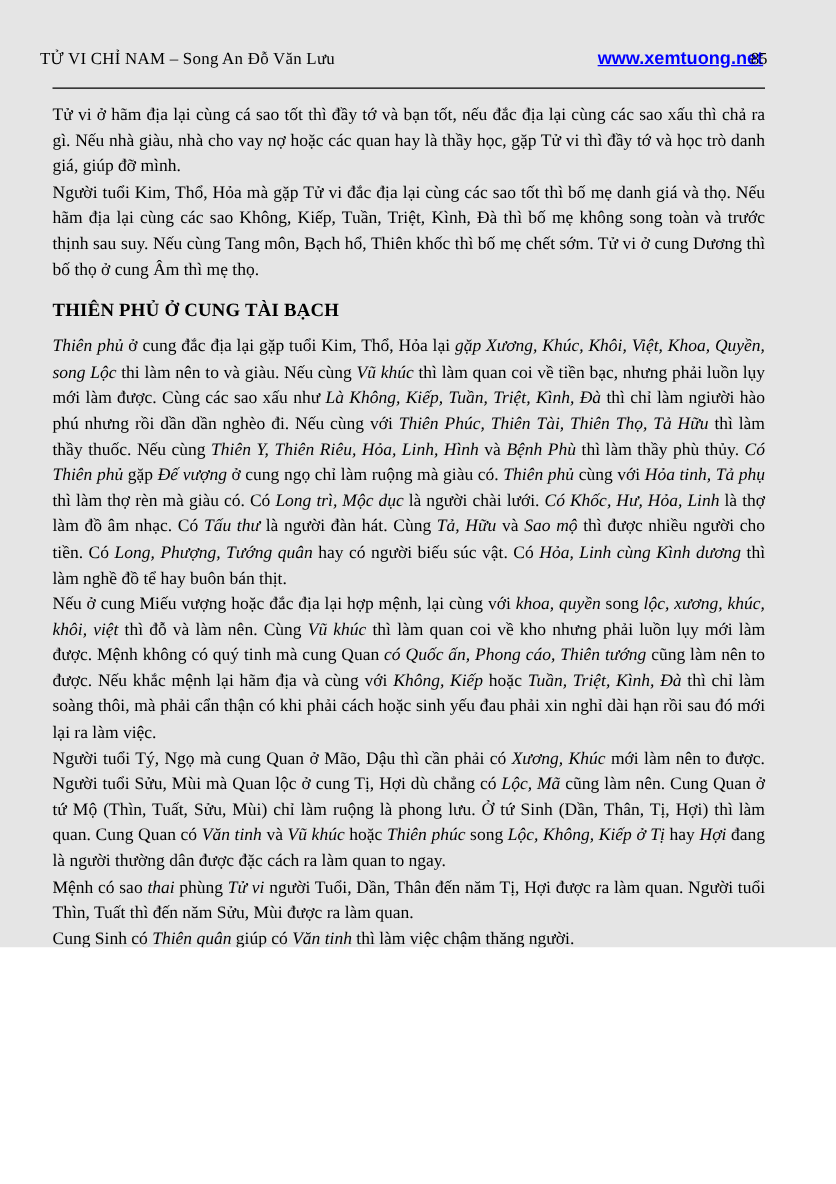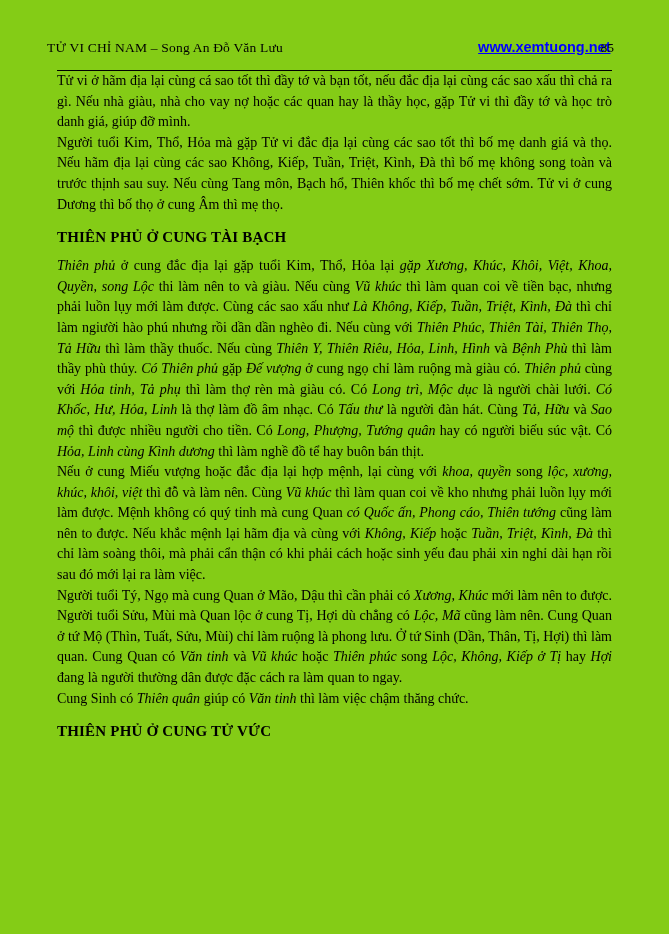--- a/index.html
+++ b/index.html
@@ -3,25 +3,25 @@
 <meta charset="utf-8">
 <style>
   html, body {
     margin: 0;
     padding: 0;
     background: #ffffff;
   }
   .page {
     position: relative;
     width: 669px;
-    height: 934px;
+    height: 758px;
     box-sizing: border-box;
-    background: #84cc16;
+    background: #e5e5e5;
     color: #000000;
-    padding: 38px 57px 20px 57px;
+    padding: 38px 57px 20px 42px;
     font-family: "Liberation Serif", "DejaVu Serif", serif;
     overflow: hidden;
   }
   .page-header {
     display: flex;
     justify-content: space-between;
     align-items: baseline;
     margin-left: -10px;
     margin-right: -2px;
     margin-bottom: 14px;
@@ -59,36 +59,37 @@
     font-weight: bold;
     margin: 13px 0 10px 0;
     letter-spacing: 0.2px;
   }
   .body-para {
     font-size: 14px;
     line-height: 20.6px;
     text-align: justify;
     margin: 0;
   }
-  .body-para:first-of-type { margin-top: 0; }
+  .body-para:first-of-type { margin-top: 12px; }
 </style>
 </head>
 <body>
 
 <div class="page">
   <div class="page-header">
     <span class="header-title">TỬ VI CHỈ NAM – Song An Đỗ Văn Lưu</span>
     <span class="header-right">
       <a class="header-url" style="color: rgb(0, 0, 255);">www.xemtuong.net</a><span class="page-number">85</span>
     </span>
   </div>
   <hr class="header-rule">
   <main id="body-container">
       <p class="body-para"><span>Tử vi ở hãm địa lại cùng cá sao tốt thì đầy tớ và bạn tốt, nếu đắc địa lại cùng các sao xấu thì chả ra gì. Nếu nhà giàu, nhà cho vay nợ hoặc các quan hay là thầy học, gặp Tử vi thì đầy tớ và học trò danh giá, giúp đỡ mình.</span></p>
       <p class="body-para"><span>Người tuổi Kim, Thổ, Hỏa mà gặp Tử vi đắc địa lại cùng các sao tốt thì bố mẹ danh giá và thọ. Nếu hãm địa lại cùng các sao Không, Kiếp, Tuần, Triệt, Kình, Đà thì bố mẹ không song toàn và trước thịnh sau suy. Nếu cùng Tang môn, Bạch hổ, Thiên khốc thì bố mẹ chết sớm. Tử vi ở cung Dương thì bố thọ ở cung Âm thì mẹ thọ.</span></p>
       <h2 class="section-heading">THIÊN PHỦ Ở CUNG TÀI BẠCH</h2>
       <p class="body-para"><i>Thiên phủ</i><span> ở cung đắc địa lại gặp tuổi Kim, Thổ, Hỏa lại </span><i>gặp Xương, Khúc, Khôi, Việt, Khoa, Quyền, song Lộc</i><span> thi làm nên to và giàu. Nếu cùng </span><i>Vũ khúc</i><span> thì làm quan coi về tiền bạc, nhưng phải luồn lụy mới làm được. Cùng các sao xấu như </span><i>Là Không, Kiếp, Tuần, Triệt, Kình, Đà</i><span> thì chỉ làm ngiười hào phú nhưng rồi dần dần nghèo đi. Nếu cùng với </span><i>Thiên Phúc, Thiên Tài, Thiên Thọ, Tả Hữu</i><span> thì làm thầy thuốc. Nếu cùng </span><i>Thiên Y, Thiên Riêu, Hỏa, Linh, Hình</i><span> và </span><i>Bệnh Phù</i><span> thì làm thầy phù thủy. </span><i>Có Thiên phủ</i><span> gặp </span><i>Đế vượng</i><span> ở cung ngọ chỉ làm ruộng mà giàu có. </span><i>Thiên phủ</i><span> cùng với </span><i>Hỏa tinh, Tả phụ</i><span> thì làm thợ rèn mà giàu có. Có </span><i>Long trì, Mộc dục</i><span> là người chài lưới. </span><i>Có Khốc, Hư, Hỏa, Linh</i><span> là thợ làm đồ âm nhạc. Có </span><i>Tấu thư</i><span> là người đàn hát. Cùng </span><i>Tả, Hữu</i><span> và </span><i>Sao mộ</i><span> thì được nhiều người cho tiền. Có </span><i>Long, Phượng, Tướng quân</i><span> hay có người biếu súc vật. Có </span><i>Hỏa, Linh cùng Kình dương</i><span> thì làm nghề đồ tể hay buôn bán thịt.</span></p>
       <p class="body-para"><span>Nếu ở cung Miếu vượng hoặc đắc địa lại hợp mệnh, lại cùng với </span><i>khoa, quyền</i><span> song </span><i>lộc, xương, khúc, khôi, việt</i><span> thì đỗ và làm nên. Cùng </span><i>Vũ khúc</i><span> thì làm quan coi về kho nhưng phải luồn lụy mới làm được. Mệnh không có quý tinh mà cung Quan </span><i>có Quốc ấn, Phong cáo, Thiên tướng</i><span> cũng làm nên to được. Nếu khắc mệnh lại hãm địa và cùng với </span><i>Không, Kiếp</i><span> hoặc </span><i>Tuần, Triệt, Kình, Đà</i><span> thì chỉ làm soàng thôi, mà phải cẩn thận có khi phải cách hoặc sinh yếu đau phải xin nghỉ dài hạn rồi sau đó mới lại ra làm việc.</span></p>
       <p class="body-para"><span>Người tuổi Tý, Ngọ mà cung Quan ở Mão, Dậu thì cần phải có </span><i>Xương, Khúc</i><span> mới làm nên to được. Người tuổi Sửu, Mùi mà Quan lộc ở cung Tị, Hợi dù chẳng có </span><i>Lộc, Mã</i><span> cũng làm nên. Cung Quan ở tứ Mộ (Thìn, Tuất, Sửu, Mùi) chỉ làm ruộng là phong lưu. Ở tứ Sinh (Dần, Thân, Tị, Hợi) thì làm quan. Cung Quan có </span><i>Văn tinh</i><span> và </span><i>Vũ khúc</i><span> hoặc </span><i>Thiên phúc</i><span> song </span><i>Lộc, Không, Kiếp ở Tị</i><span> hay </span><i>Hợi</i><span> đang là người thường dân được đặc cách ra làm quan to ngay.</span></p>
-      <p class="body-para"><span>Cung Sinh có </span><i>Thiên quân</i><span> giúp có </span><i>Văn tinh</i><span> thì làm việc chậm thăng chức.</span></p>
+      <p class="body-para"><span>Mệnh có sao </span><i>thai</i><span> phùng </span><i>Tử vi</i><span> người Tuổi, Dần, Thân đến năm Tị, Hợi được ra làm quan. Người tuổi Thìn, Tuất thì đến năm Sửu, Mùi được ra làm quan.</span></p>
+      <p class="body-para"><span>Cung Sinh có </span><i>Thiên quân</i><span> giúp có </span><i>Văn tinh</i><span> thì làm việc chậm thăng người.</span></p>
       <h2 class="section-heading">THIÊN PHỦ Ở CUNG TỬ VỨC</h2>
     </main>
 </div>
 
 </body></html>

